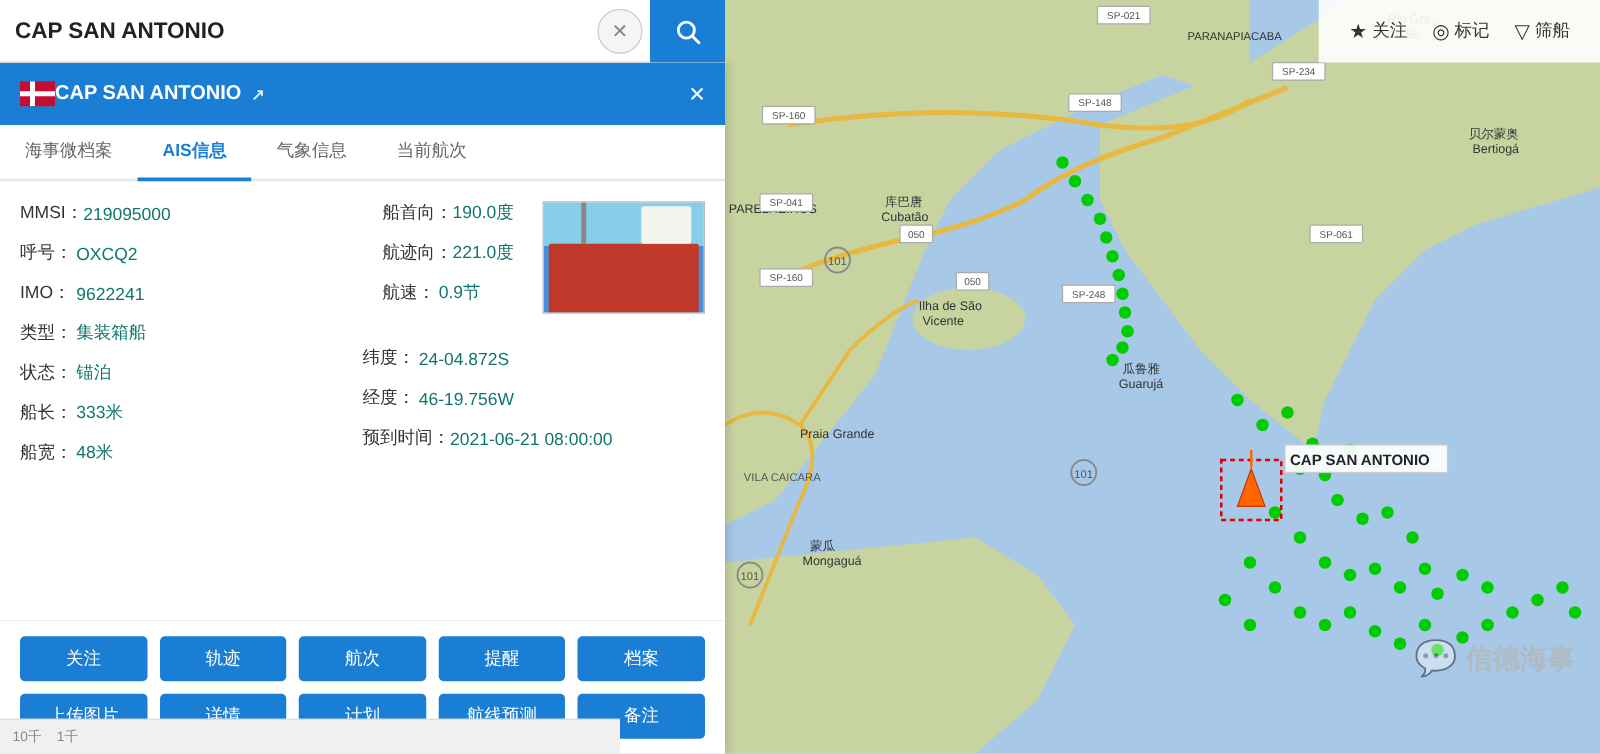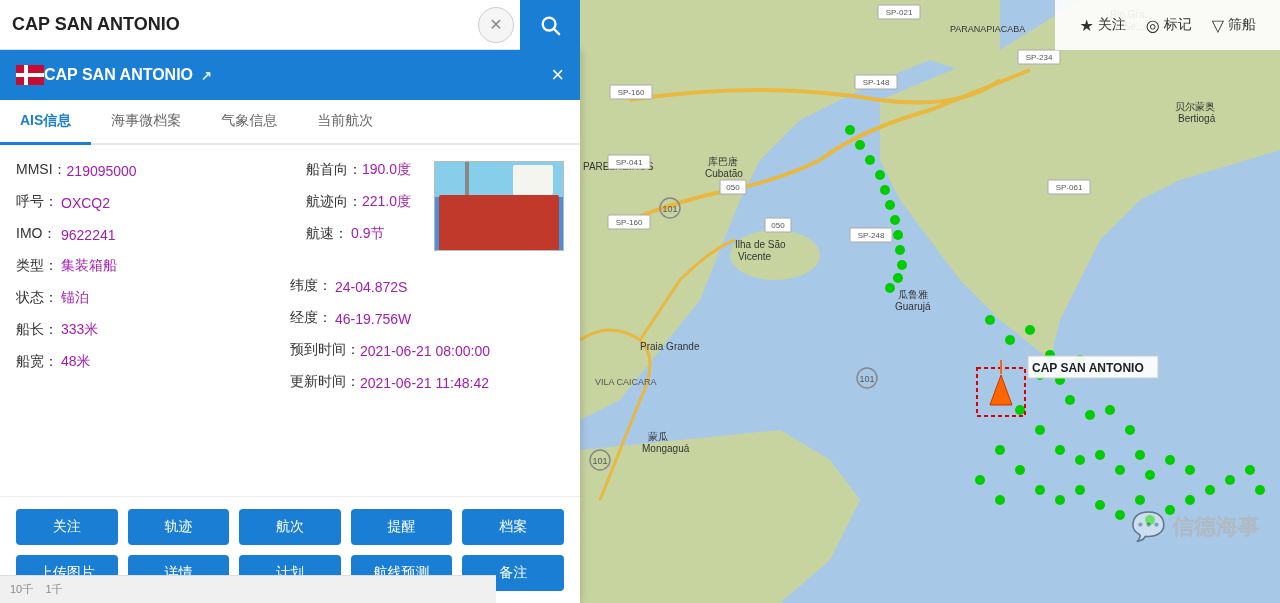--- a/index.html
+++ b/index.html
@@ -165,21 +165,21 @@
       align-items: flex-end;
       margin-bottom: 14px;
       font-size: 14px;
     }
     .info-label {
       color: #333;
       min-width: 45px;
       flex-shrink: 0;
     }
     .info-value {
-      color: #a21caf;
+      color: #0f766e;
       font-weight: 500;
     }
 
     
     .ship-img {
       width: 130px;
       height: 90px;
       background: linear-gradient(180deg, #87ceeb 40%, #4a90d9 40%);
       border: 1px solid #bbb;
       display: flex; align-items: flex-end; justify-content: center;
@@ -316,22 +316,22 @@
   <div class="panel-header">
     <div class="flag-denmark"></div>
     <div class="panel-title">
       <span>CAP SAN ANTONIO</span>
       <span class="ext-link">↗</span>
     </div>
     <span class="panel-close">×</span>
   </div>
 
   <div class="panel-tabs">
+    <div class="tab">海事微档案</div>
     <div class="tab active">AIS信息</div>
-    <div class="tab">海事微档案</div>
     <div class="tab">气象信息</div>
     <div class="tab">当前航次</div>
   </div>
 
   <div class="panel-content">
     <div class="info-grid">
 
       <div class="info-left">
         <div class="info-row">
           <span class="info-label">MMSI：</span>
@@ -391,24 +391,20 @@
             <span class="info-label">纬度：</span>
             <span class="info-value">24-04.872S</span>
           </div>
           <div class="info-row">
             <span class="info-label">经度：</span>
             <span class="info-value">46-19.756W</span>
           </div>
           <div class="info-row">
             <span class="info-label">预到时间：</span>
             <span class="info-value">2021-06-21 08:00:00</span>
-          </div>
-          <div class="info-row">
-            <span class="info-label">更新时间：</span>
-            <span class="info-value">2021-06-21 11:48:42</span>
           </div>
         </div>
       </div>
     </div>
   </div>
 
   <div class="panel-actions">
     <div class="action-row">
       <button class="action-btn">关注</button>
       <button class="action-btn">轨迹</button>

